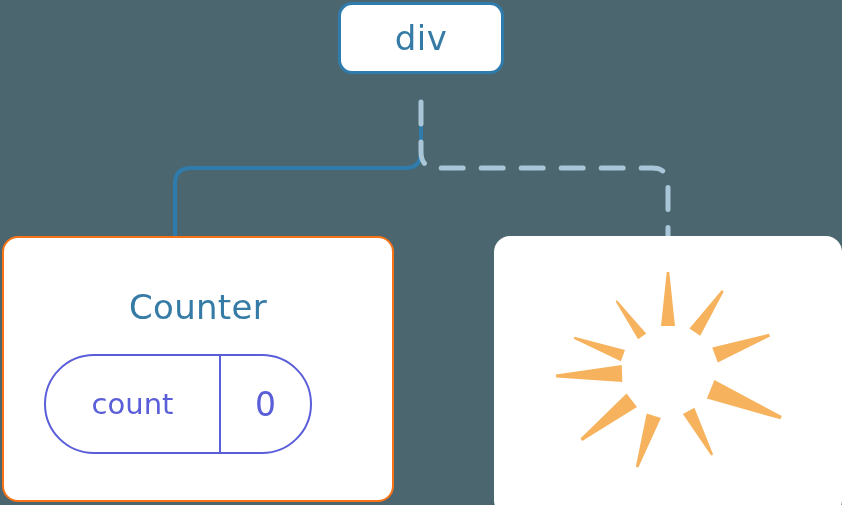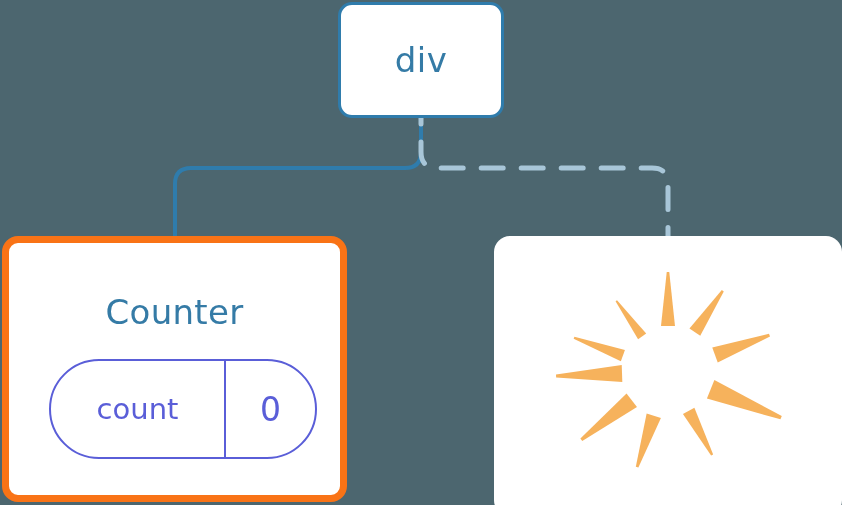--- a/index.html
+++ b/index.html
@@ -28,45 +28,45 @@
     height: 505px;
     pointer-events: none;
   }
 
   
   .node-div {
     position: absolute;
     left: 338px;
     top: 2px;
     width: 166px;
-    height: 116px;
+    height: 72px;
     background: #ffffff;
     border: 3px solid #2f7cac;
     border-radius: 14px;
     box-sizing: border-box;
     display: flex;
     align-items: center;
     justify-content: center;
   }
   .node-div .tag-label {
     font-size: 34px;
     color: #357ba6;
     letter-spacing: 0.5px;
     line-height: 1;
   }
 
   
   .node-counter {
     position: absolute;
     left: 2px;
     top: 236px;
-    width: 345px;
+    width: 392px;
     height: 266px;
     background: #ffffff;
-    border: 7px solid #f97316;
+    border: 2px solid #f97316;
     border-radius: 16px;
     box-sizing: border-box;
     display: flex;
     flex-direction: column;
     align-items: center;
   }
   .node-counter .comp-title {
     font-size: 34px;
     color: #357ba6;
     line-height: 1;

